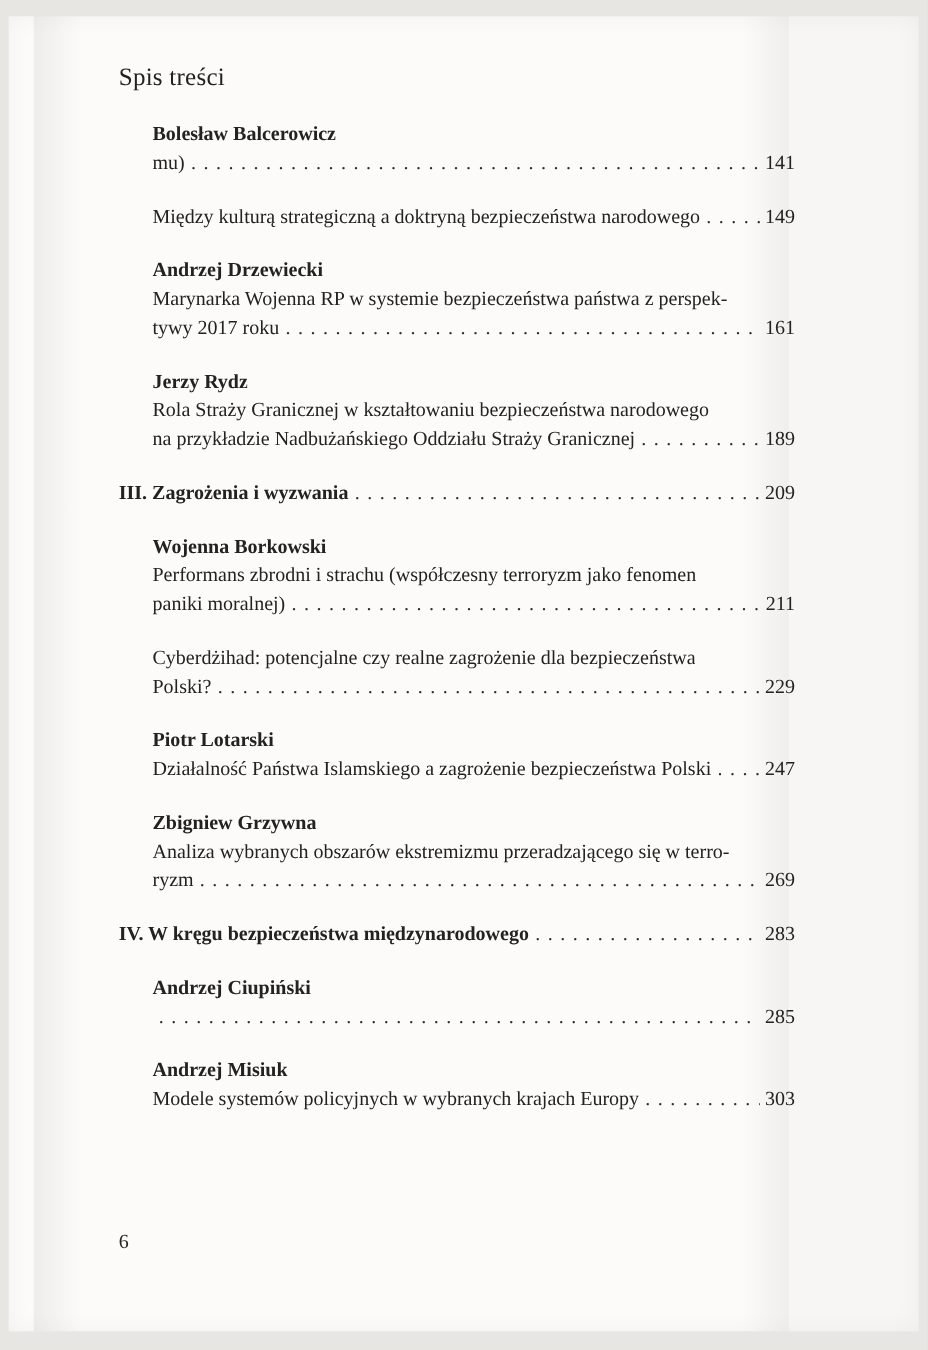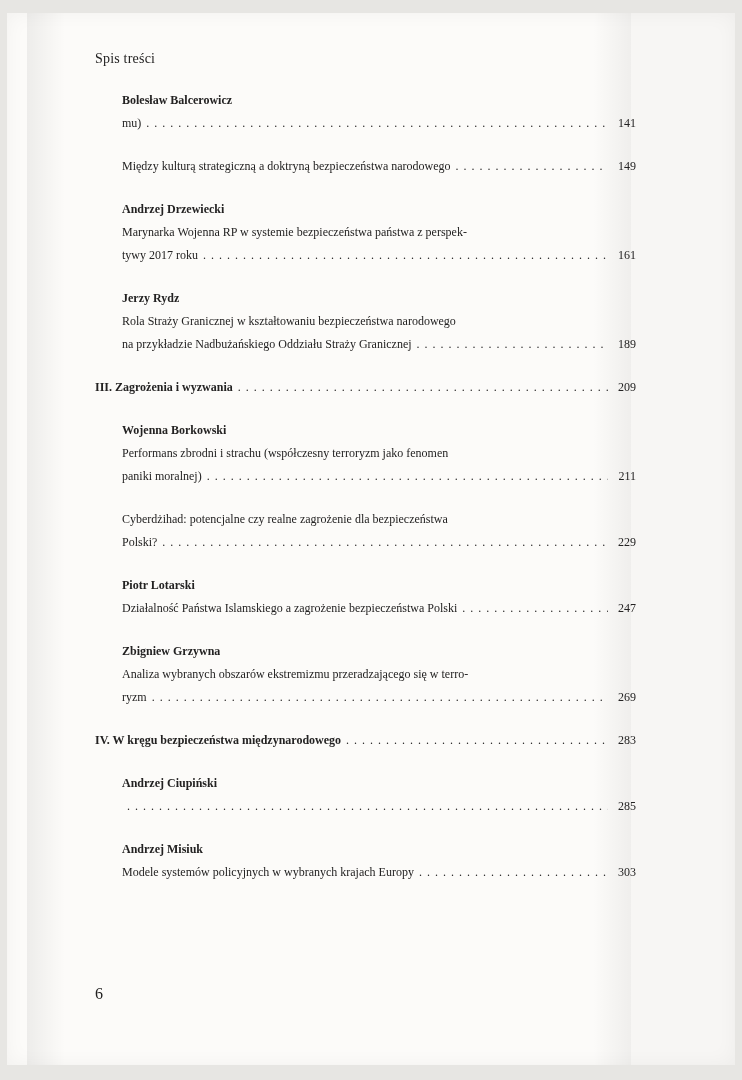--- a/index.html
+++ b/index.html
@@ -26,30 +26,30 @@
   .band-left  { left: 20px;  width: 38px; background: linear-gradient(90deg, rgba(0,0,0,0.06), rgba(0,0,0,0)); }
   .band-right { left: 586px; width: 38px; background: linear-gradient(90deg, rgba(0,0,0,0), rgba(0,0,0,0.05)); }
   .band-right-edge { right: 0; width: 104px; background: rgba(0,0,0,0.018); }
 
   .content {
     position: absolute;
     left: 88px; right: 99px; top: 0;
   }
   .running-header {
     margin-top: 38px;
-    font-size: 14px;
+    font-size: 20px;
     letter-spacing: 0.2px;
   }
   .toc { margin-top: 22px; }
   .group { margin-bottom: 20px; }
   .row {
     display: flex;
     align-items: flex-end;
     line-height: 23px;
-    font-size: 12px;
+    font-size: 16px;
     white-space: nowrap;
   }
   .entry .row { margin-left: 27px; }
   .text { flex: 0 1 auto; overflow: hidden; }
   .author { font-weight: bold; }
   .sec-label { font-weight: bold; }
   .leader {
     flex: 1 1 0;
     min-width: 0;
     overflow: hidden;

